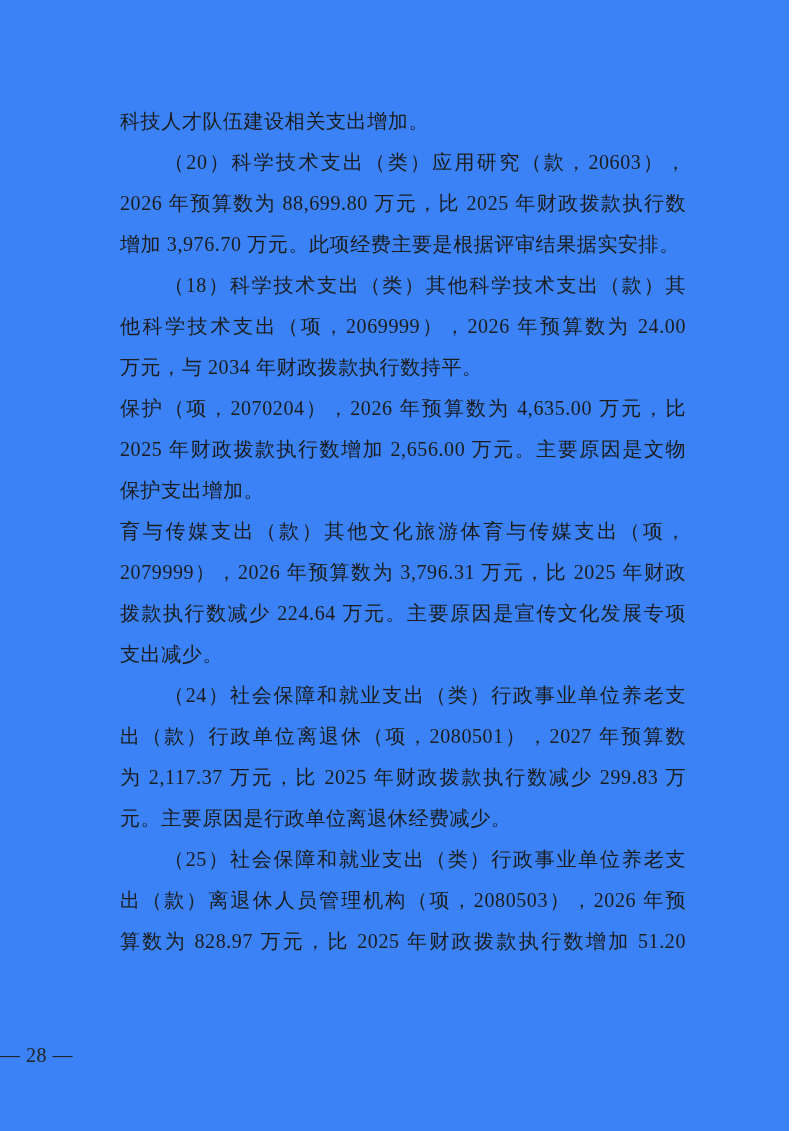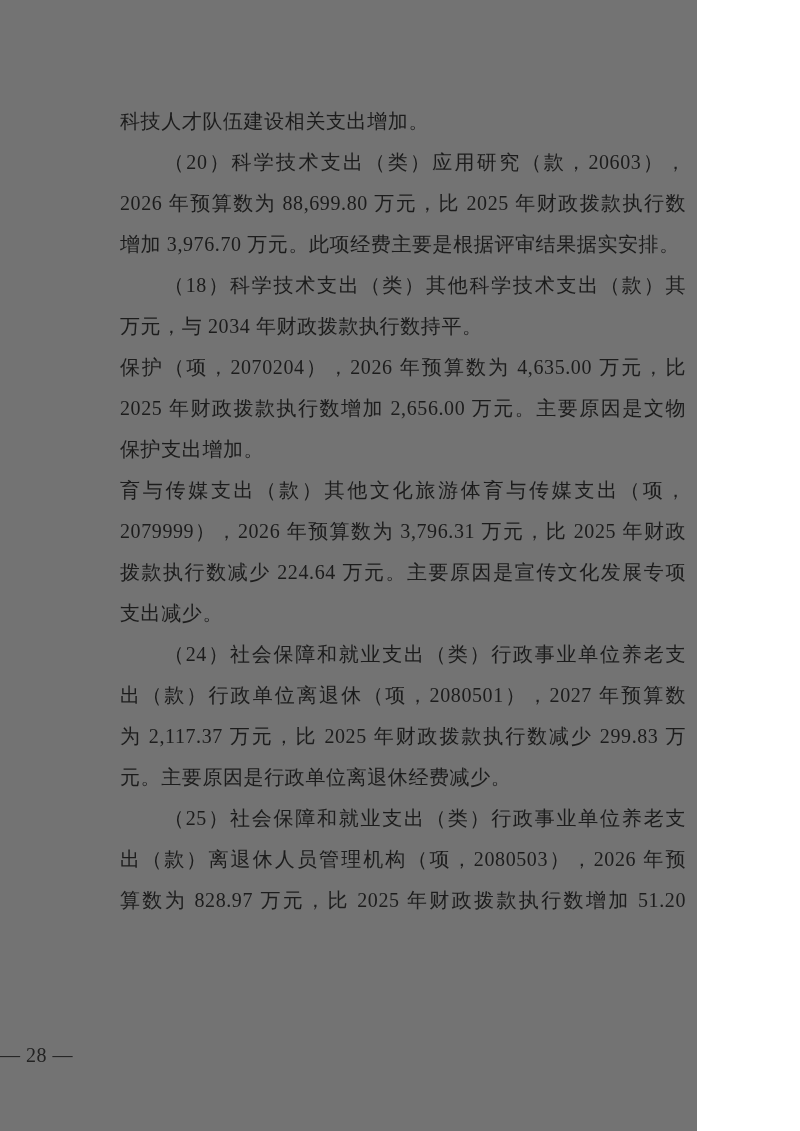--- a/index.html
+++ b/index.html
@@ -5,23 +5,23 @@
   html, body {
     margin: 0;
     padding: 0;
     width: 800px;
     height: 1131px;
     background: #ffffff;
     overflow: hidden;
   }
   .page {
     position: relative;
-    width: 697px;
+    width: 789px;
     height: 1131px;
-    background: #737373;
+    background: #3b82f6;
     font-family: "Liberation Serif", "DejaVu Serif", serif;
     color: #1c1c1c;
   }
   .doc-body {
     position: absolute;
     left: 120px;
     top: 101px;
     width: 566px;
     font-size: 20px;
     letter-spacing: 0.6px;
@@ -66,20 +66,21 @@
       <div class="para">
         <div class="line end">科技人才队伍建设相关支出增加。</div>
       </div>
       <div class="para">
         <div class="line indent">（20）科学技术支出（类）应用研究（款，20603），</div>
         <div class="line">2026 年预算数为 88,699.80 万元，比 2025 年财政拨款执行数</div>
         <div class="line end">增加 3,976.70 万元。此项经费主要是根据评审结果据实安排。</div>
       </div>
       <div class="para">
         <div class="line indent">（18）科学技术支出（类）其他科学技术支出（款）其</div>
+        <div class="line">他科学技术支出（项，2069999），2026 年预算数为 24.00</div>
         <div class="line end">万元，与 2034 年财政拨款执行数持平。</div>
       </div>
       <div class="para">
         <div class="line">保护（项，2070204），2026 年预算数为 4,635.00 万元，比</div>
         <div class="line">2025 年财政拨款执行数增加 2,656.00 万元。主要原因是文物</div>
         <div class="line end">保护支出增加。</div>
       </div>
       <div class="para">
         <div class="line">育与传媒支出（款）其他文化旅游体育与传媒支出（项，</div>
         <div class="line">2079999），2026 年预算数为 3,796.31 万元，比 2025 年财政</div>

